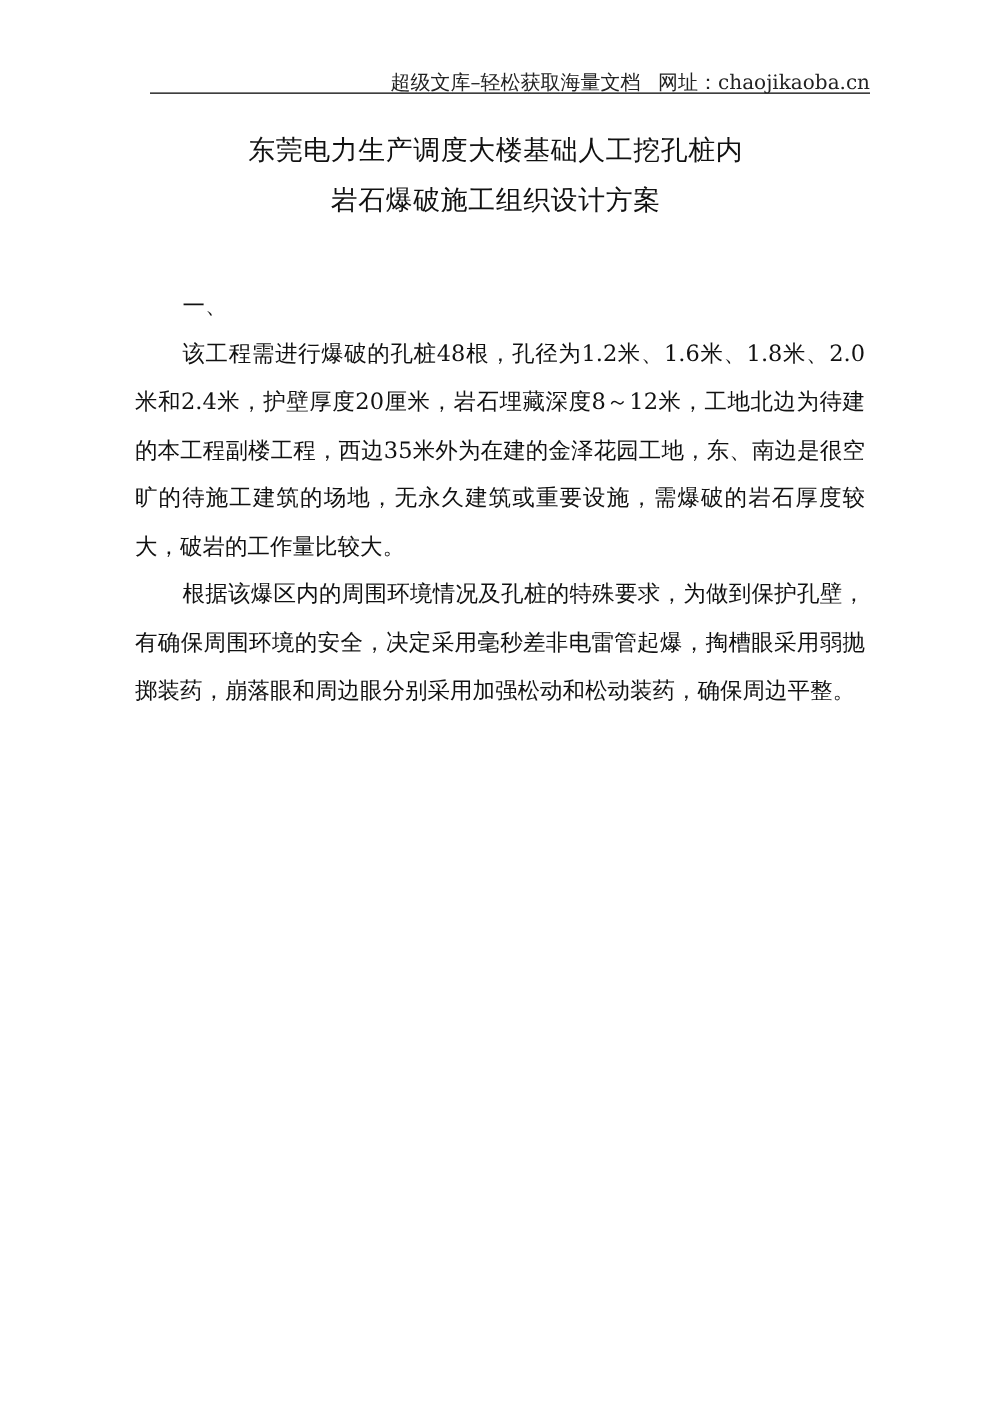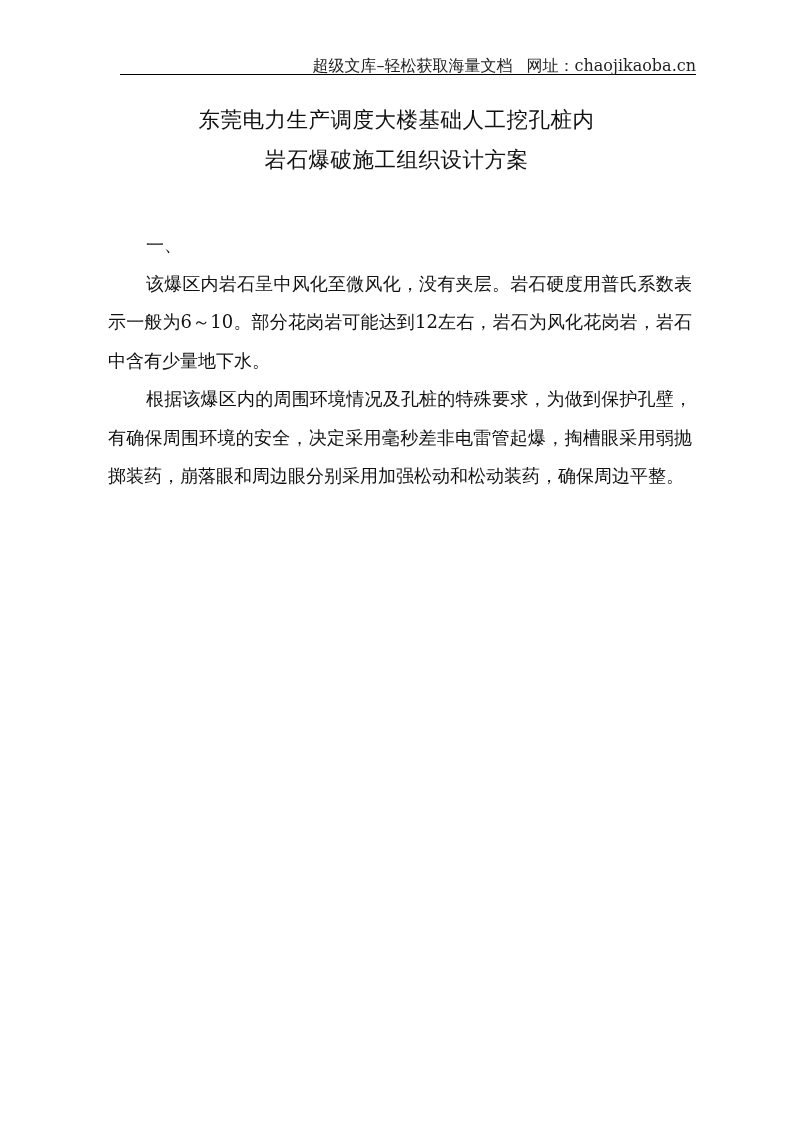--- a/index.html
+++ b/index.html
@@ -26,15 +26,15 @@
   <div class="header-text">
     <span>超级文库–轻松获取海量文档</span><span class="gap"></span><span>网址：</span><span>chaojikaoba.cn</span>
   </div>
 </div>
 
 <div class="title l1">东莞电力生产调度大楼基础人工挖孔桩内</div>
 <div class="title l2">岩石爆破施工组织设计方案</div>
 
 <div class="body-text">
   <p class="para indent">一、</p>
-  <p class="para indent">该爆区内岩石呈中风化至微风化，没有夹层。岩石硬度用普氏系数表示一般为6～10。部分花岗岩可能达到12左右，岩石为风化花岗岩，岩石中含有少量地下水。</p>
+  <p class="para indent">该工程需进行爆破的孔桩48根，孔径为1.2米、1.6米、1.8米、2.0米和2.4米，护壁厚度20厘米，岩石埋藏深度8～12米，工地北边为待建的本工程副楼工程，西边35米外为在建的金泽花园工地，东、南边是很空旷的待施工建筑的场地，无永久建筑或重要设施，需爆破的岩石厚度较大，破岩的工作量比较大。</p>
   <p class="para indent">根据该爆区内的周围环境情况及孔桩的特殊要求，为做到保护孔壁，有确保周围环境的安全，决定采用毫秒差非电雷管起爆，掏槽眼采用弱抛掷装药，崩落眼和周边眼分别采用加强松动和松动装药，确保周边平整。</p>
 </div>
 
 </body></html>

